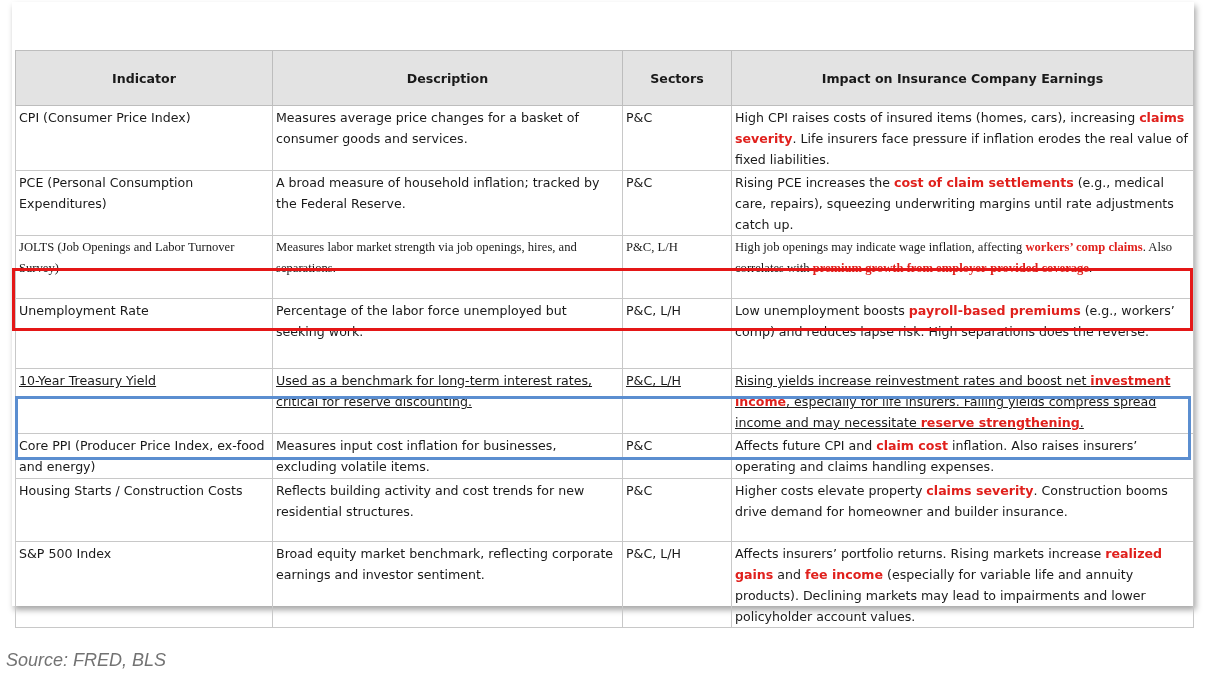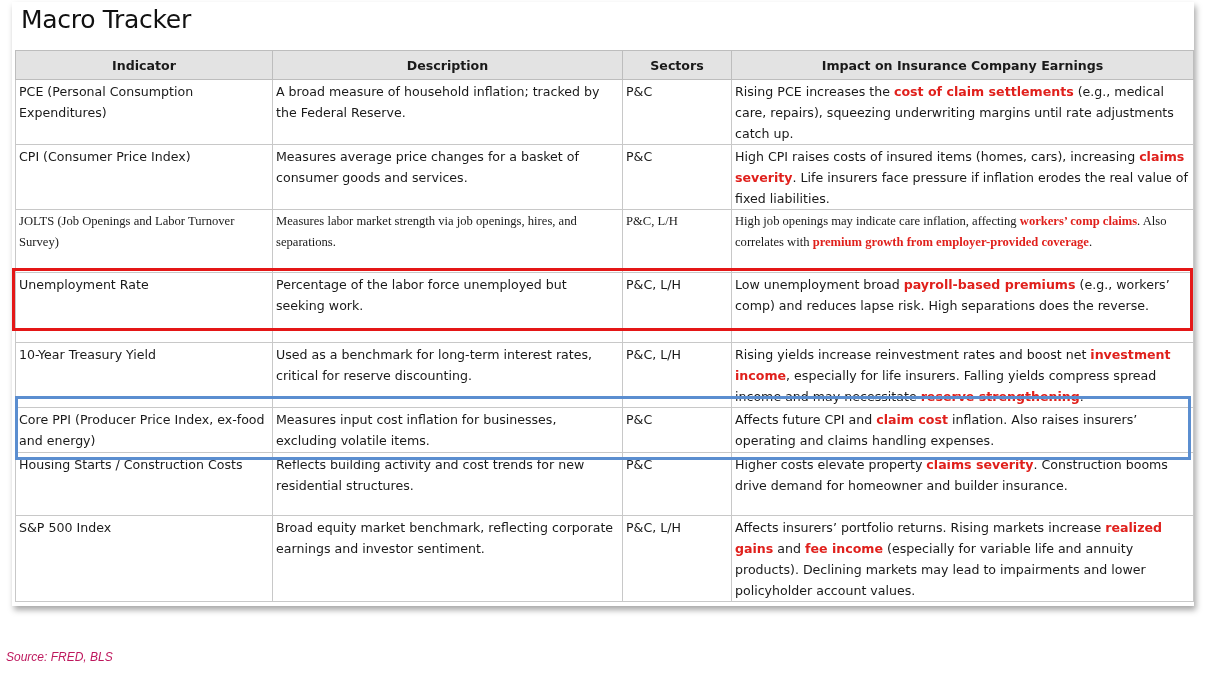--- a/index.html
+++ b/index.html
@@ -1,73 +1,72 @@
 <!DOCTYPE html>
 <html><head>
 <meta charset="utf-8">
 <style>
   html, body { margin:0; padding:0; background:#ffffff; }
   body { width:1212px; height:674px; position:relative; overflow:hidden; font-family:"Liberation Sans", sans-serif; }
   .card { position:absolute; left:12px; top:2px; width:1182px; height:604px; background:#fff; box-shadow: 2px 4px 6px rgba(0,0,0,0.35); }
   .title { position:absolute; left:9px; top:3px; font-size:25px; color:#111; font-family:"DejaVu Sans", sans-serif; letter-spacing:-0.3px; }
   table.grid { position:absolute; left:3px; top:48px; border-collapse:collapse; table-layout:fixed; width:1178px; font-family:"DejaVu Sans", sans-serif; font-size:12.6px; color:#1a1a1a; line-height:21px; }
-  table.grid th { background:#e3e3e3; font-weight:bold; height:28px; border:1px solid #bdbdbd; text-align:center; padding:0; }
+  table.grid th { background:#e3e3e3; font-weight:bold; height:28px; border:1px solid #bdbdbd; text-align:center; padding:13px; }
   table.grid td { border:1px solid #c8c8c8; vertical-align:top; padding:1px 3px 0 3px; text-align:left; }
   .hl { color:#e0201c; font-weight:bold; }
   .box { position:absolute; pointer-events:none; }
   .box-red { left:12px; top:268px; width:1181px; height:63px; border:3px solid #e41717; box-sizing:border-box; }
   .box-blue { left:15px; top:396px; width:1176px; height:64px; border:3px solid #5b8ed0; box-sizing:border-box; }
-  .source { position:absolute; left:6px; top:650px; font-style:italic; font-size:12px; color:#be185d; font-family:"Liberation Sans", sans-serif; }
+  .source { position:absolute; left:6px; top:650px; font-style:italic; font-size:18px; color:#737373; font-family:"Liberation Sans", sans-serif; }
 </style>
 </head>
 <body>
 
 <div class="card">
-  <div class="title">Macro Tracker</div>
   <table class="grid">
     <colgroup>
       <col style="width:257px">
         <col style="width:350px">
         <col style="width:109px">
         <col style="width:462px">
     </colgroup>
     <thead>
       <tr>
         <th>Indicator</th>
         <th>Description</th>
         <th>Sectors</th>
         <th>Impact on Insurance Company Earnings</th>
       </tr>
     </thead>
     <tbody id="tbody">
         <tr style="height: 63px;">
+          <td>CPI (Consumer Price Index)</td>
+          <td>Measures average price changes for a basket of consumer goods and services.</td>
+          <td>P&amp;C</td>
+          <td><span>High CPI raises costs of insured items (homes, cars), increasing </span><span class="hl">claims severity</span><span>. Life insurers face pressure if inflation erodes the real value of fixed liabilities.</span></td>
+        </tr>
+        <tr style="height: 63px;">
           <td>PCE (Personal Consumption Expenditures)</td>
           <td>A broad measure of household inflation; tracked by the Federal Reserve.</td>
           <td>P&amp;C</td>
           <td><span>Rising PCE increases the </span><span class="hl">cost of claim settlements</span><span> (e.g., medical care, repairs), squeezing underwriting margins until rate adjustments catch up.</span></td>
         </tr>
-        <tr style="height: 63px;">
-          <td>CPI (Consumer Price Index)</td>
-          <td>Measures average price changes for a basket of consumer goods and services.</td>
-          <td>P&amp;C</td>
-          <td><span>High CPI raises costs of insured items (homes, cars), increasing </span><span class="hl">claims severity</span><span>. Life insurers face pressure if inflation erodes the real value of fixed liabilities.</span></td>
-        </tr>
         <tr style="height: 63px; font-family: Liberation Serif, serif;">
           <td>JOLTS (Job Openings and Labor Turnover Survey)</td>
           <td>Measures labor market strength via job openings, hires, and separations.</td>
           <td>P&amp;C, L/H</td>
-          <td><span>High job openings may indicate care inflation, affecting </span><span class="hl">workers’ comp claims</span><span>. Also correlates with </span><span class="hl">premium growth from employer-provided coverage</span><span>.</span></td>
+          <td><span>High job openings may indicate wage inflation, affecting </span><span class="hl">workers’ comp claims</span><span>. Also correlates with </span><span class="hl">premium growth from employer-provided coverage</span><span>.</span></td>
         </tr>
         <tr style="height: 70px;">
           <td>Unemployment Rate</td>
           <td>Percentage of the labor force unemployed but seeking work.</td>
           <td>P&amp;C, L/H</td>
-          <td><span>Low unemployment broad </span><span class="hl">payroll-based premiums</span><span> (e.g., workers’ comp) and reduces lapse risk. High separations does the reverse.</span></td>
+          <td><span>Low unemployment boosts </span><span class="hl">payroll-based premiums</span><span> (e.g., workers’ comp) and reduces lapse risk. High separations does the reverse.</span></td>
         </tr>
-        <tr style="height: 63px;">
+        <tr style="height: 63px; text-decoration: underline;">
           <td>10-Year Treasury Yield</td>
           <td>Used as a benchmark for long-term interest rates, critical for reserve discounting.</td>
           <td>P&amp;C, L/H</td>
           <td><span>Rising yields increase reinvestment rates and boost net </span><span class="hl">investment income</span><span>, especially for life insurers. Falling yields compress spread income and may necessitate </span><span class="hl">reserve strengthening</span><span>.</span></td>
         </tr>
         <tr style="height: 45px;">
           <td>Core PPI (Producer Price Index, ex-food and energy)</td>
           <td>Measures input cost inflation for businesses, excluding volatile items.</td>
           <td>P&amp;C</td>
           <td><span>Affects future CPI and </span><span class="hl">claim cost</span><span> inflation. Also raises insurers’ operating and claims handling expenses.</span></td>

